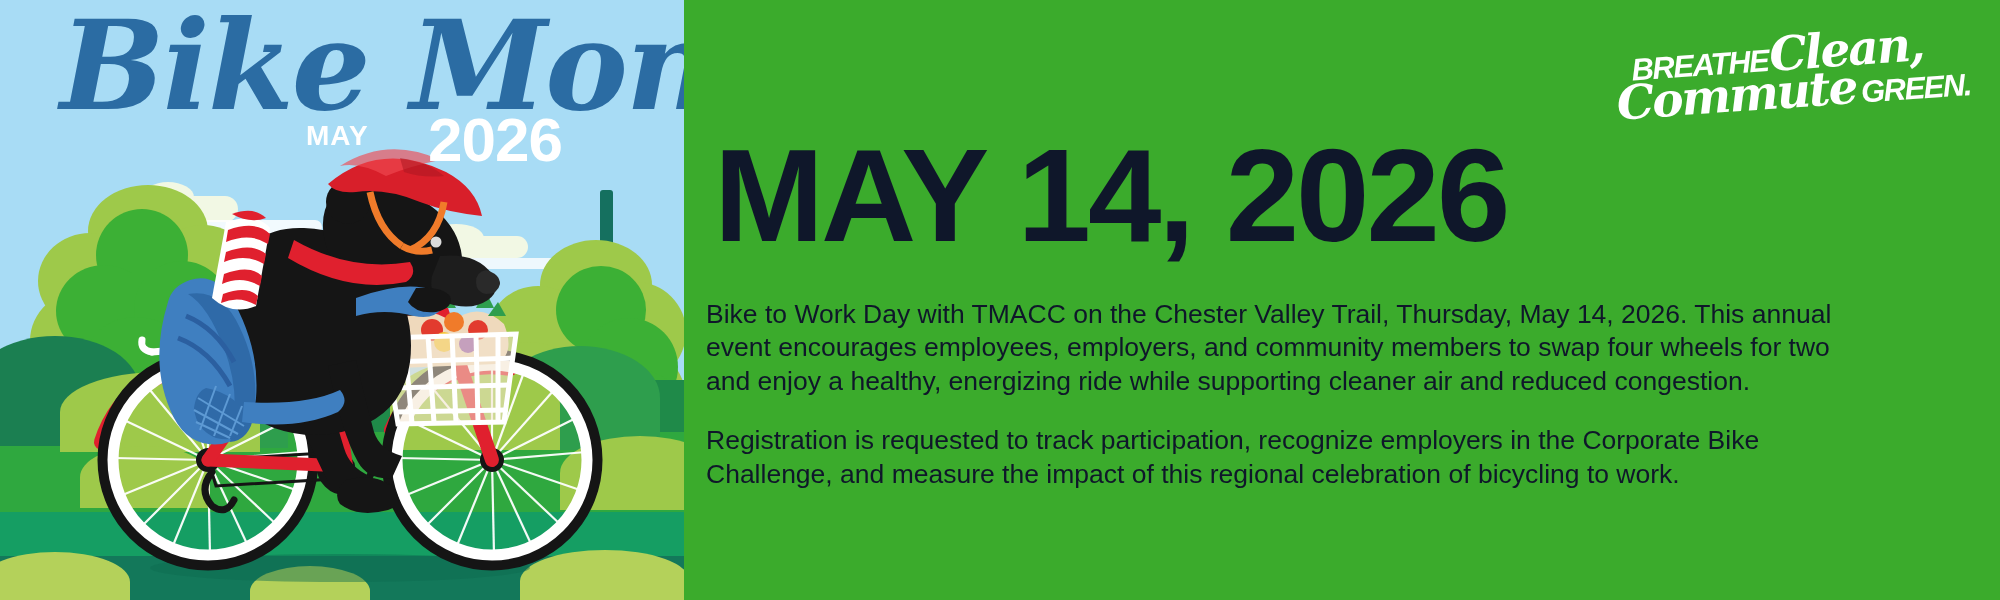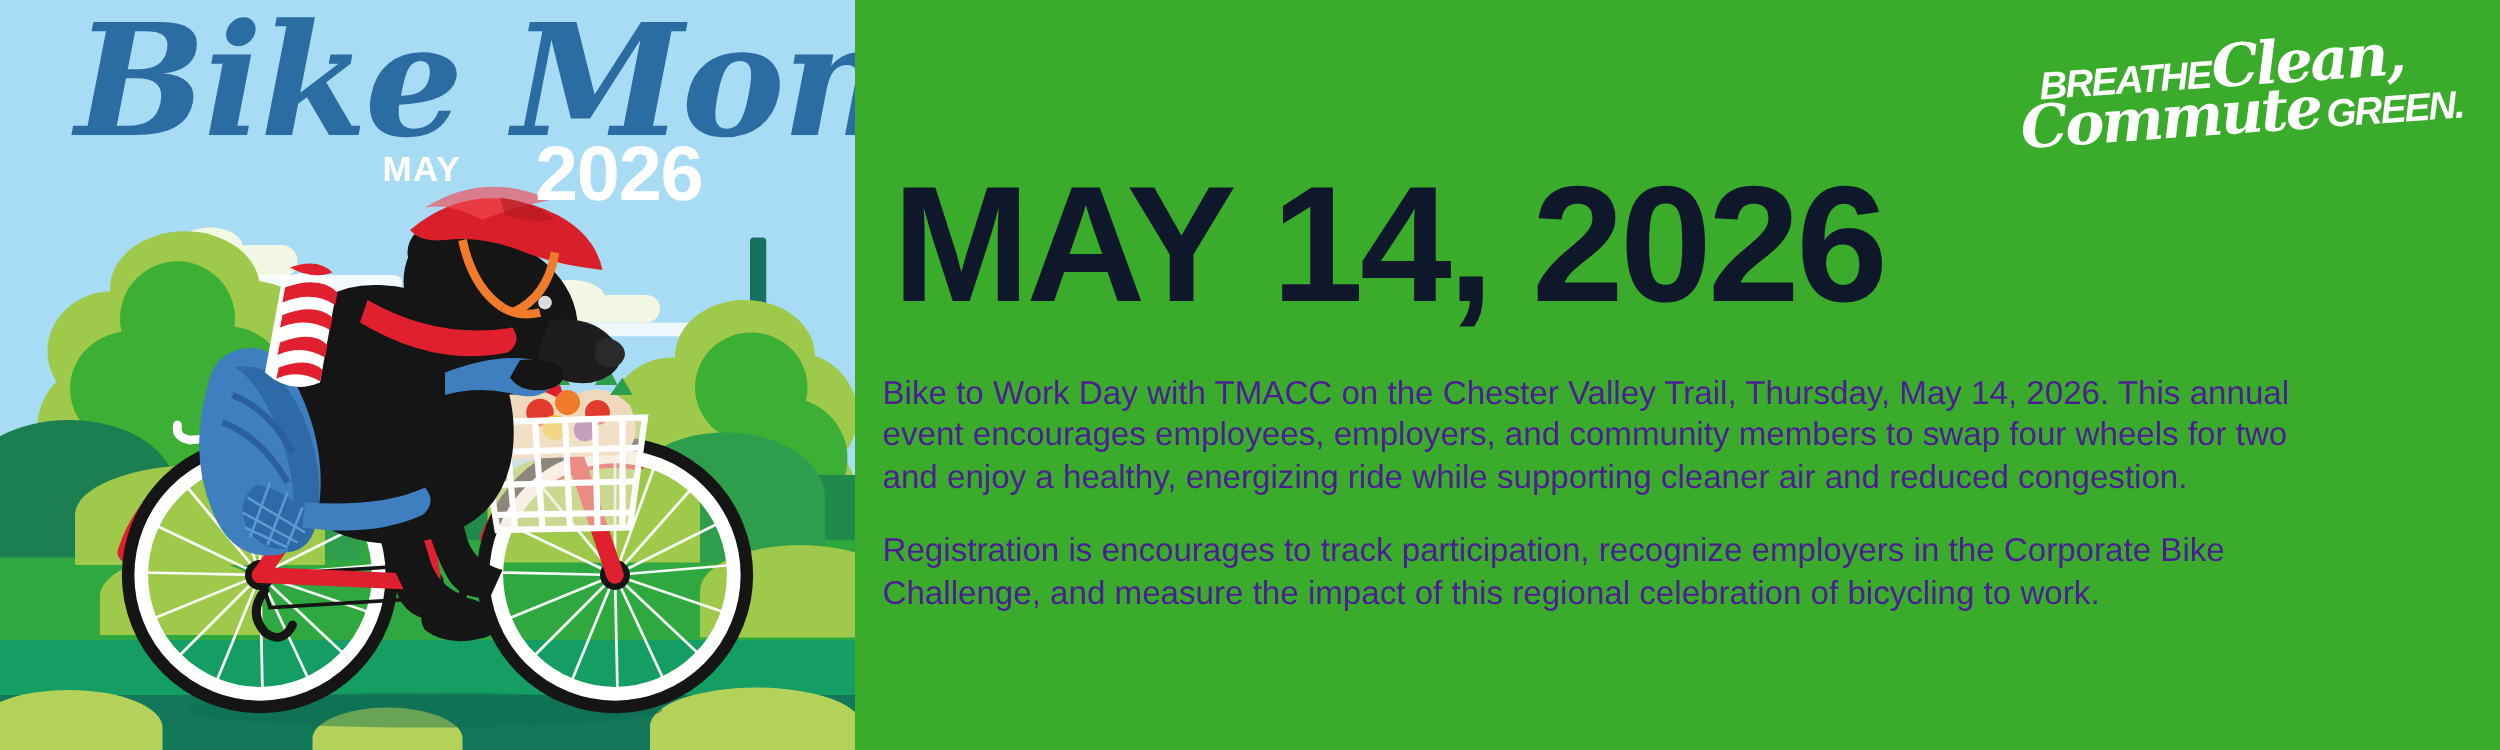--- a/index.html
+++ b/index.html
@@ -147,21 +147,21 @@
     font-weight:700; font-size:132px; line-height:1;
     color:#0f172a; letter-spacing:-3px;
     white-space:nowrap;
   }
 
   .body-copy {
     position:absolute; left:22px; top:298px; width:1150px;
     color:#ffffff;
   }
   .body-copy p {
-    font-size:26.5px; line-height:1.26; color:#4c1d95;
+    font-size:26.5px; line-height:1.26; color:#0f172a;
   }
   .body-copy p.p2 { margin-top:26px; }
 
   .register-btn {
     position:absolute; right:48px; bottom:28px;
     background:#2b5fa0;
     color:#ffffff;
     border:none;
     border-radius:26px;
     padding:13px 34px 15px 34px;
@@ -449,17 +449,17 @@
       <div class="line l2">
         <span class="scr">Commute</span>
         <span class="cap">GREEN.</span>
       </div>
     </div>
 
     <div class="bigdate">MAY 14, 2026</div>
 
     <div class="body-copy">
       <p class="p1">Bike to Work Day with TMACC on the Chester Valley Trail, Thursday, May 14, 2026. This annual event encourages employees, employers, and community members to swap four wheels for two and enjoy a healthy, energizing ride while supporting cleaner air and reduced congestion.</p>
-      <p class="p2">Registration is encourages to track participation, recognize employers in the Corporate Bike Challenge, and measure the impact of this regional celebration of bicycling to work.</p>
+      <p class="p2">Registration is requested to track participation, recognize employers in the Corporate Bike Challenge, and measure the impact of this regional celebration of bicycling to work.</p>
     </div>
 
   </div>
 </div>
 
 </body></html>

